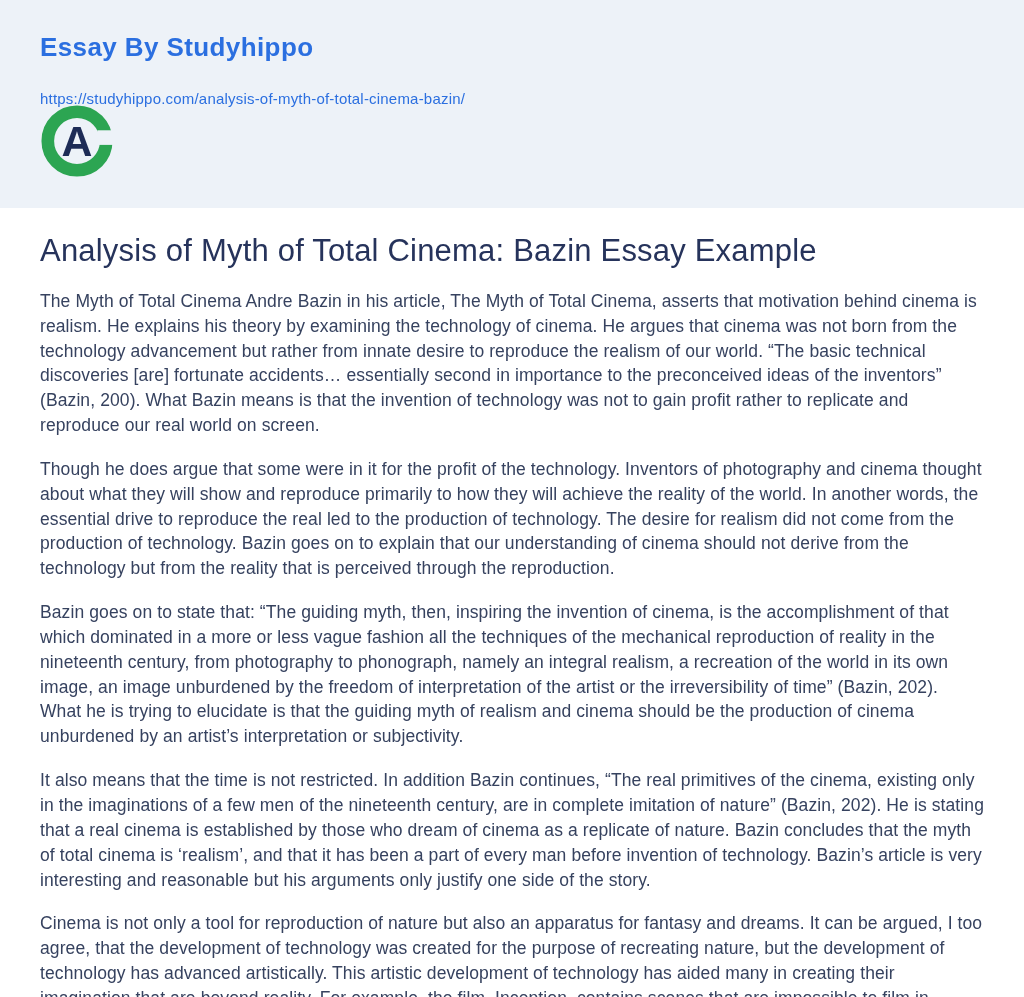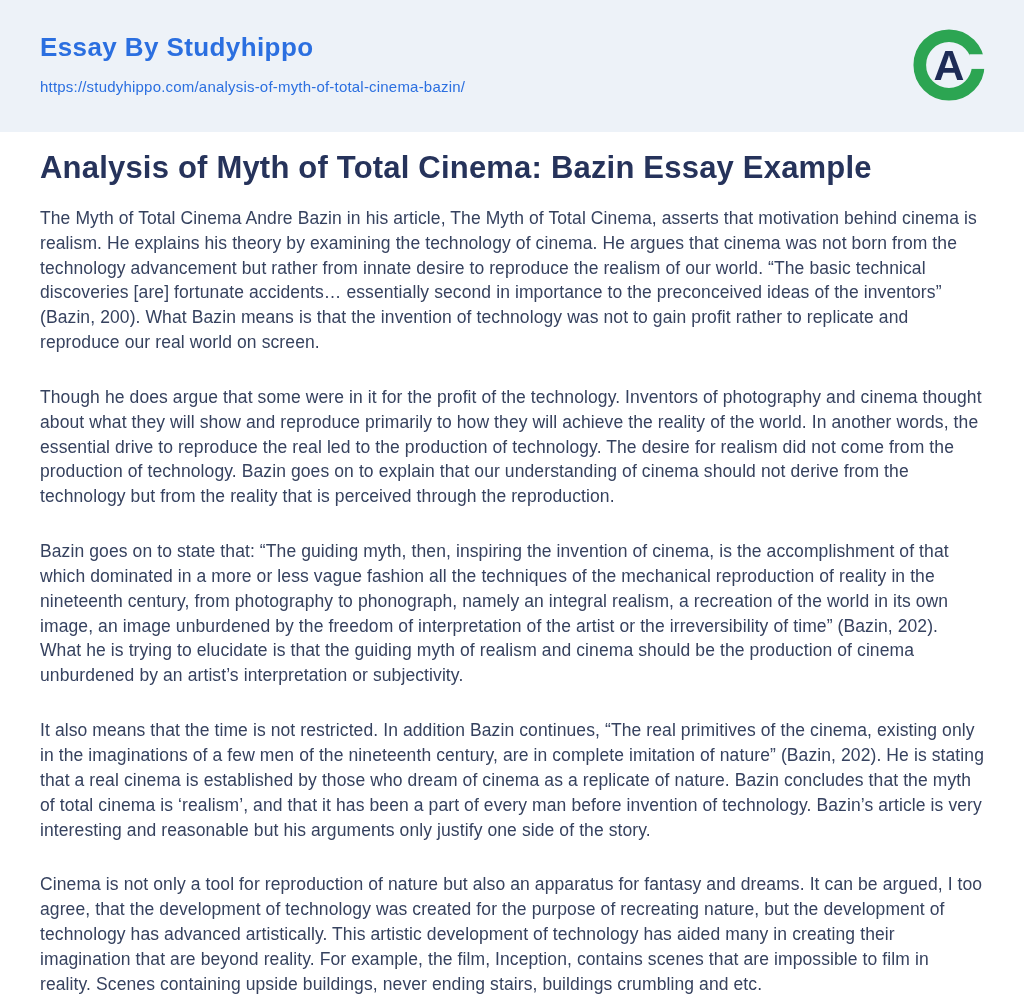--- a/index.html
+++ b/index.html
@@ -12,57 +12,58 @@
     color: #36425f;
   }
 
   
   .site-header {
     background: #edf2f8;
     padding: 32px 38px 30px 40px;
     display: flex;
     justify-content: space-between;
     align-items: flex-start;
+    flex-direction: column;
   }
   .site-title {
     font-size: 26px;
     font-weight: 700;
     color: #2b6fe0;
     letter-spacing: 0.4px;
   }
   .source-url {
     display: inline-block;
-    margin-top: 15px;
+    margin-top: 27px;
     font-size: 15px;
     color: #2b6fe0;
     text-decoration: none;
     letter-spacing: 0.2px;
     cursor: pointer;
   }
   .logo {
     width: 74px;
     height: 74px;
     flex: 0 0 auto;
     margin-top: -4px;
   }
 
   
   .content {
     padding: 0 40px;
   }
   .article-title {
-    margin-top: 17px;
+    margin-top: 24px;
     font-size: 31px;
     line-height: 1.22;
-    font-weight: 700;
+    font-weight: 400;
     color: #26335b;
     letter-spacing: 0.2px;
   }
   .body-para {
-    margin-top: 30px;
+    margin-top: 19px;
     font-size: 17.5px;
     line-height: 1.42;
     color: #36425f;
     letter-spacing: 0.1px;
   }
   .body-para:first-of-type { margin-top: 19px; }
 </style>
 </head>
 <body>
 

